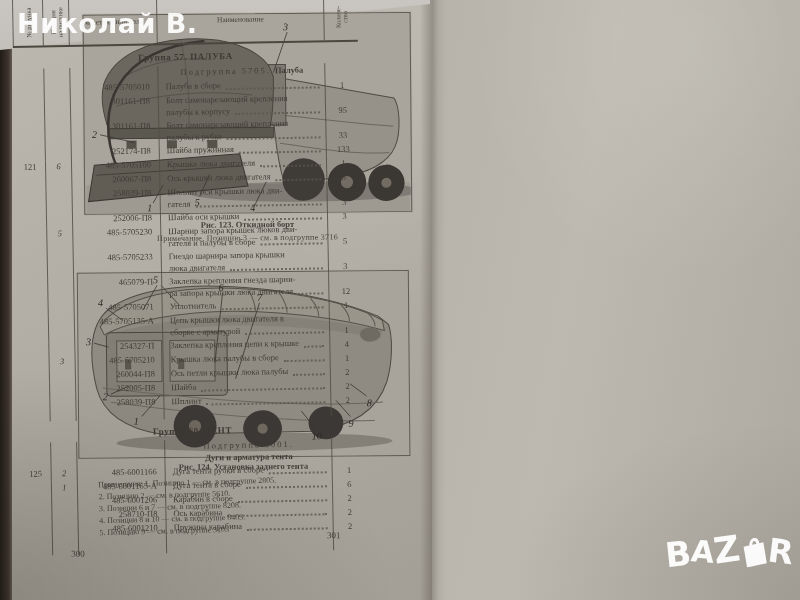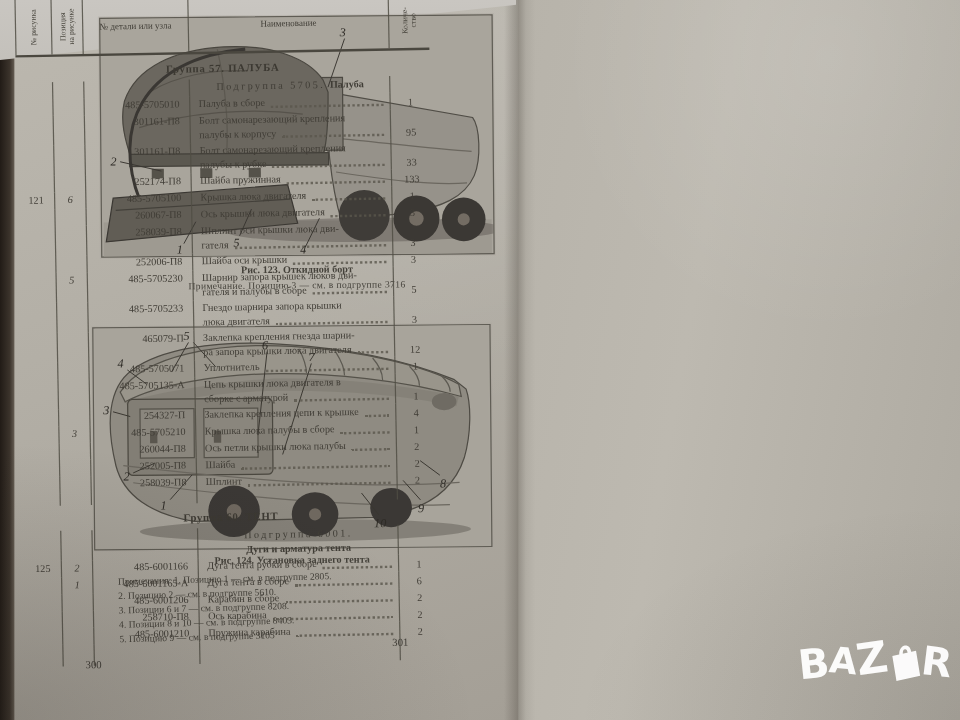--- a/index.html
+++ b/index.html
@@ -568,20 +568,21 @@
             <div class="cb"></div>
             <div class="cb"></div>
             <div class="cb"></div>
         </div>
       </div>
 
     </div>
     <div class="pageno pn-right">301</div>
   </div>
 
+  <div class="wm-seller">Николай В.</div>
   <div class="wm-logo">
     <span class="L l1">B</span>
       <span class="L l2">A</span>
       <span class="L l3">Z</span>
       <svg class="wm-bag" viewBox="0 0 26 30">
         <path d="M3,9 L23,6 L25,27 L5,30 Z M9,10 C8,4 12,1 14,1 C17,1 19,3 19,8 L16,8.5 C16,5 15,4 13.8,4 C12.5,4 11.5,6 12,10 Z" fill="rgba(255,255,255,0.95)"></path>
       </svg>
       <span class="L l5">R</span>
   </div>
   <div class="vignette"></div>

